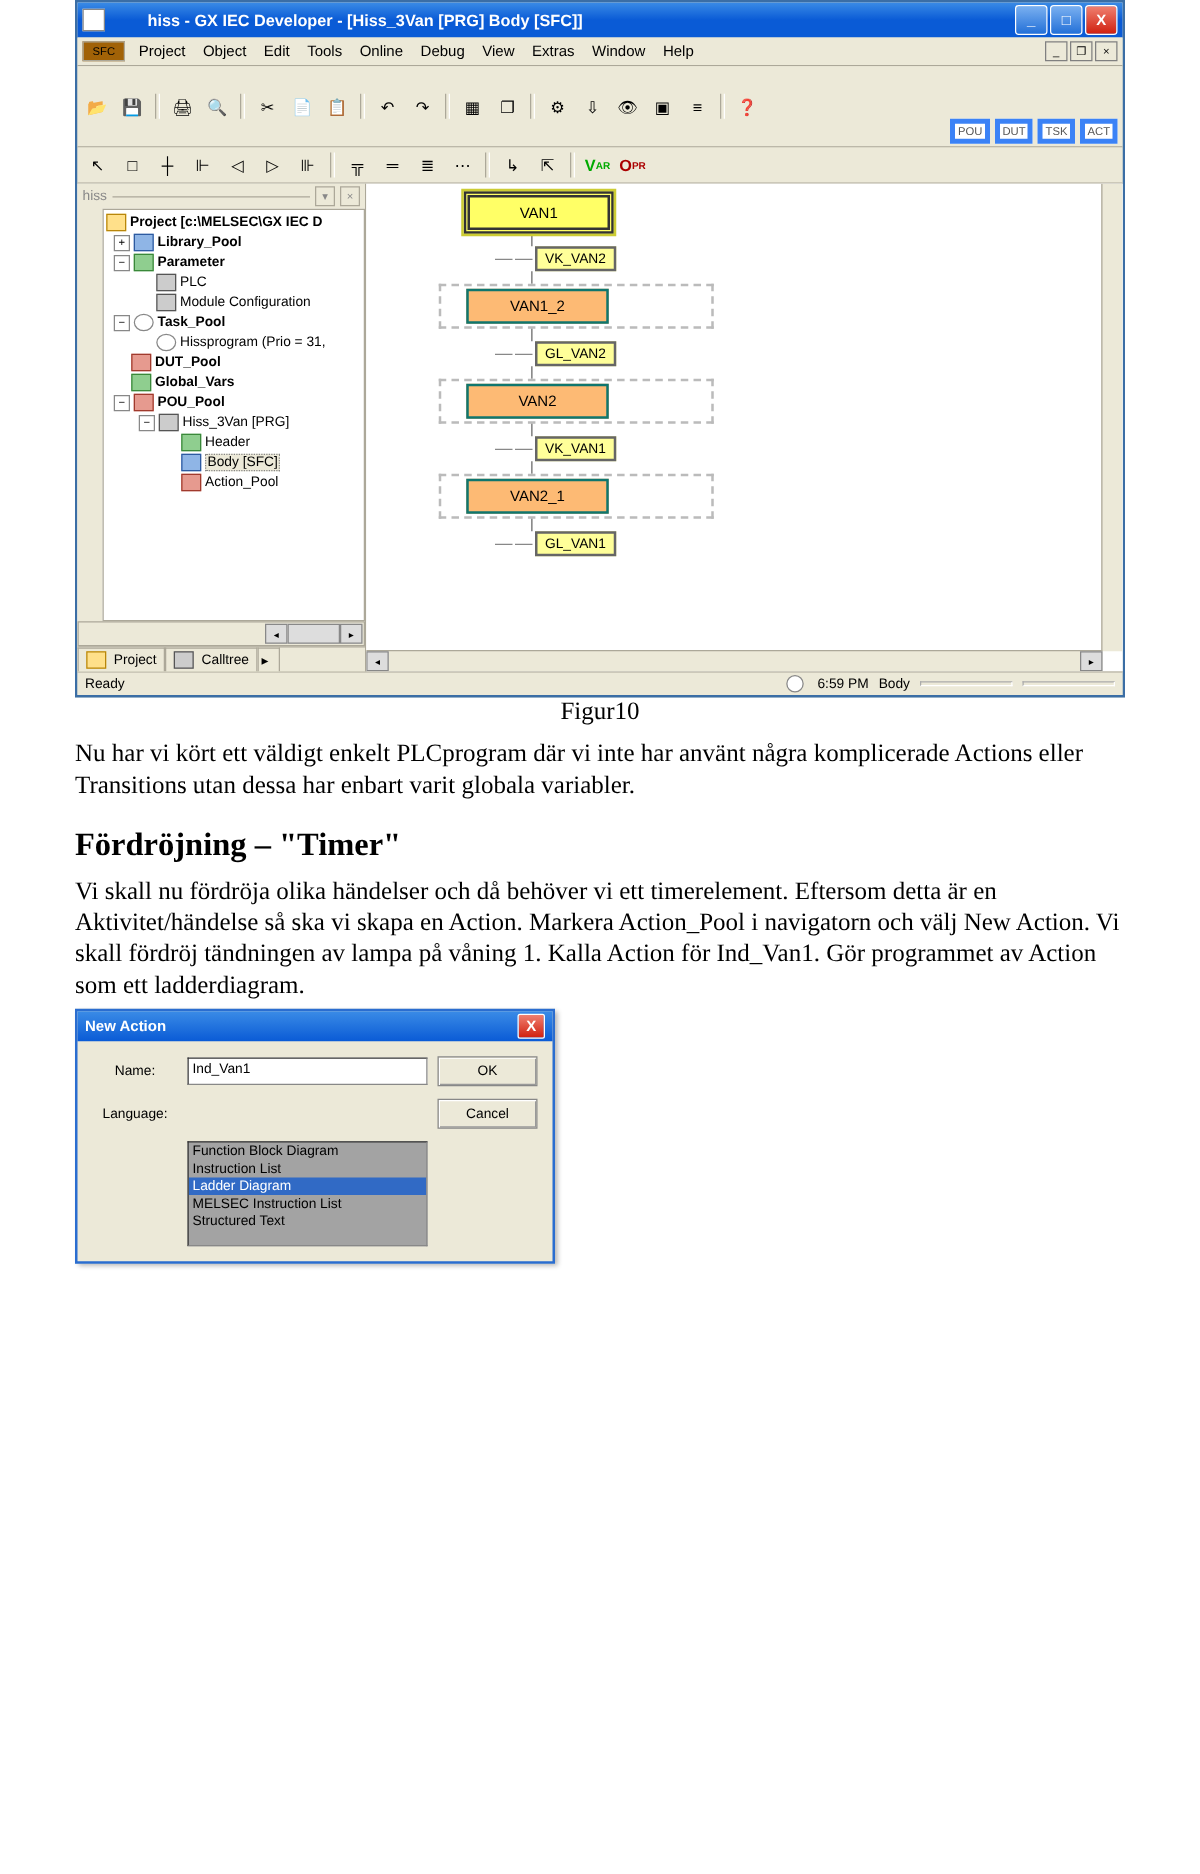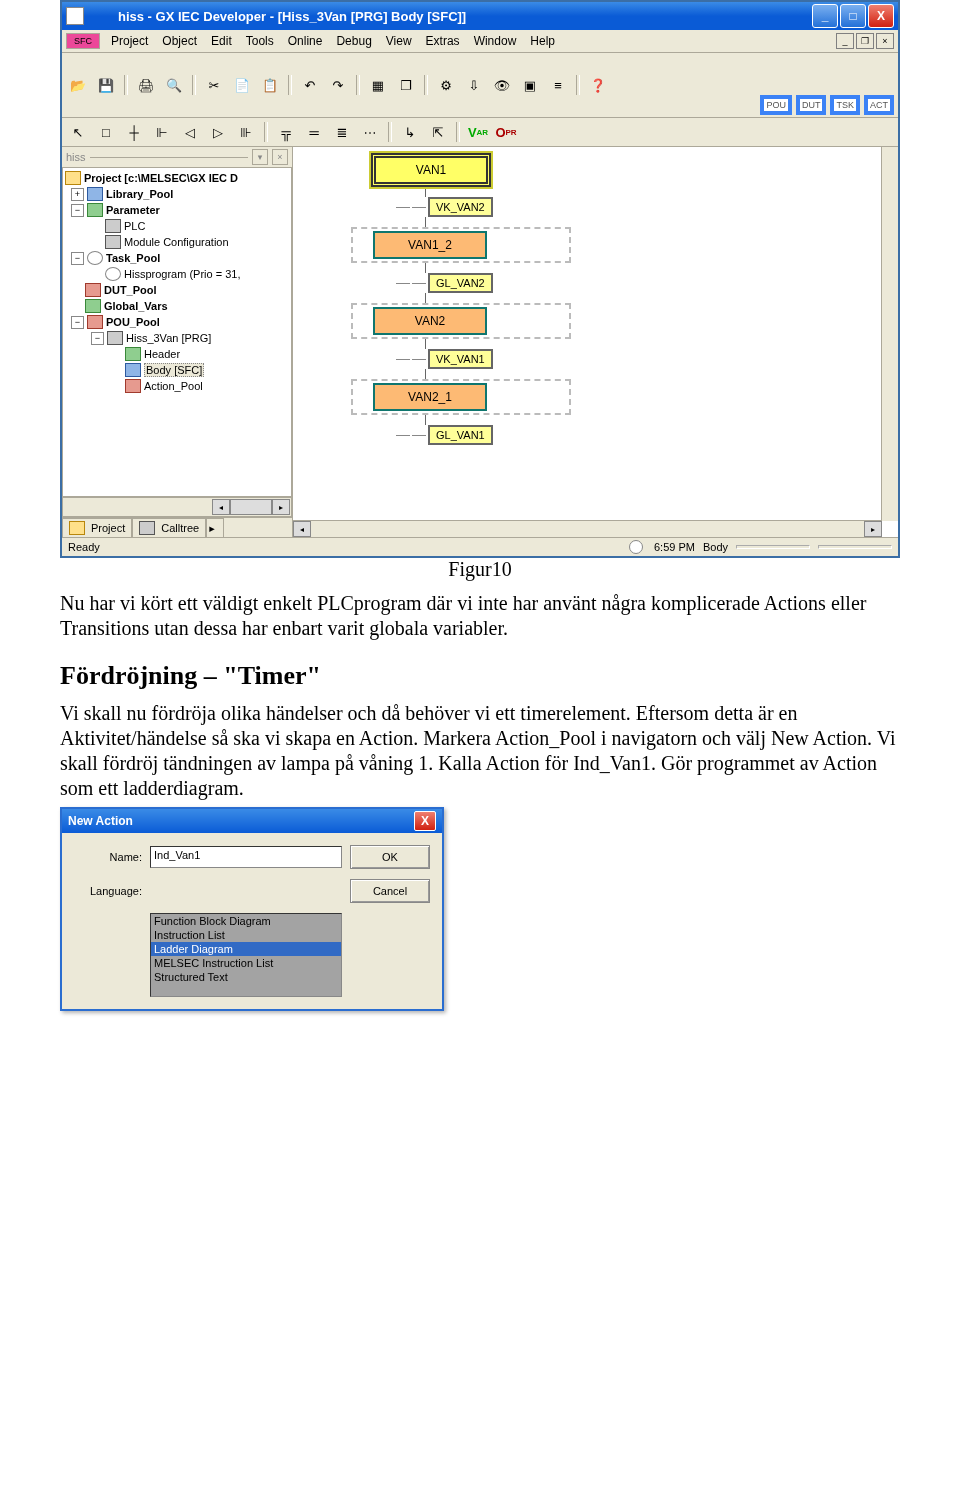--- a/index.html
+++ b/index.html
@@ -17,21 +17,21 @@
   .mdi-b { width:16px; height:14px; border:1px solid #808080; background:#ece9d8; display:flex; align-items:center; justify-content:center; font-size:9px; line-height:1; }
   .toolbar { display:flex; align-items:center; background:#ece9d8; padding:2px 4px; gap:4px; border-bottom:1px solid #aca899; flex-wrap:nowrap; overflow:hidden; }
   .tb-btn { width:22px; height:22px; border:1px solid #ece9d8; display:flex; align-items:center; justify-content:center; font-size:13px; }
   .tb-sep { width:2px; height:20px; border-left:1px solid #aca899; border-right:1px solid #fff; margin:0 2px; }
   .tb-badge { border:4px solid #3b82f6; font-size:9px; padding:1px 2px; background:#fff; color:#555;margin-top:40px; }
   .workarea { display:flex; height:390px; background:#fff; }
   .nav { width:230px; border-right:1px solid #aca899; display:flex; flex-direction:column; background:#ece9d8; }
   .nav-title { padding:2px 4px; color:#888; font-size:11px; display:flex; align-items:center; gap:4px; }
   .nav-title .t-line { flex:1; border-top:1px double #aca899; }
   .nav-title .t-close { width:14px; height:14px; border:1px solid #aca899; display:flex; align-items:center; justify-content:center; font-size:9px; }
-  .tree { flex:1; background:#fff; border:1px solid #aca899; overflow:hidden; padding:2px; color:#000; font-size:11px; }
+  .tree { flex:1; background:#fff; border:1px solid #aca899; overflow:hidden; padding:2px; color:#000; font-size:11px;margin-left:20px; }
   .tree-row { display:flex; align-items:center; height:16px; white-space:nowrap; }
   .twist { width:11px; height:11px; border:1px solid #888; display:inline-flex; align-items:center; justify-content:center; font-size:9px; line-height:1; margin-right:3px; background:#fff; }
   .ticon { width:14px; height:12px; display:inline-block; margin-right:3px; }
   .ic-folder { background:#ffe08a; border:1px solid #b8860b; }
   .ic-green { background:#8fce8f; border:1px solid #3a883a; }
   .ic-blue  { background:#8fb5e6; border:1px solid #2d5aa0; }
   .ic-red   { background:#e69a8f; border:1px solid #a03a2d; }
   .ic-clock { background:#fff; border:1px solid #888; border-radius:50%; position:relative; }
   .ic-g2    { background:#ccc; border:1px solid #555; }
   .bold { font-weight:bold; }
@@ -57,21 +57,21 @@
   .statusbar .cell { border:1px inset #fff; padding:1px 6px; }
   .statusbar .push { margin-left:auto; }
   .doc-text { font-size:20px; line-height:1.25; margin-top:10px; }
   .figure-caption { text-align:center; font-size:20px; }
   .heading { font-size:26px; font-weight:bold; margin-top:20px; }
   .dialog-wrap { margin-top:6px; }
   .dialog { width:380px; border:2px solid #2a6dd0; background:#ece9d8; font-family:Tahoma,Arial,sans-serif; font-size:11px; box-shadow:2px 2px 4px rgba(0,0,0,.3); }
   .dlg-title { height:24px; background:linear-gradient(to bottom,#3a8be6,#0a5bd6); color:#fff; font-weight:bold; font-size:12px; display:flex; align-items:center; padding:0 6px; }
   .dlg-close { margin-left:auto; width:20px; height:18px; border:1px solid #fff; border-radius:2px; background:linear-gradient(to bottom,#f08070,#d02010); color:#fff; display:flex; align-items:center; justify-content:center; font-weight:bold; }
   .dlg-body { padding:12px; display:grid; grid-template-columns:68px 1fr 80px; gap:10px 8px; align-items:center; }
-  .dlg-label { text-align:right; }
+  .dlg-label { text-align:center; }
   .dlg-input { border:1px inset #888; background:#fff; padding:2px 3px; height:16px; font-size:11px; }
   .dlg-btn { border:1px solid #888; background:#ece9d8; height:22px; display:flex; align-items:center; justify-content:center; box-shadow:inset 1px 1px #fff, inset -1px -1px #999; }
   .dlg-list { grid-column:2/3; border:1px inset #888; background:#a3a3a3; height:82px; overflow:hidden; }
   .dlg-list-item { padding:1px 3px; }
   .dlg-list-item.selected { background:#316ac5; color:#fff; }
   .page-number { text-align:right; font-size:20px; margin-top:20px; }
 </style>
 </head>
 <body>
 
@@ -83,21 +83,21 @@
       <span class="icon-slot"></span>
       <span>hiss - GX IEC Developer - [Hiss_3Van [PRG] Body [SFC]]</span>
       <div class="win-btns">
         <div class="win-btn win-min">_</div>
         <div class="win-btn win-max">□</div>
         <div class="win-btn win-close">X</div>
       </div>
     </div>
 
     <div class="menubar">
-      <span class="menu-item" style="border:1px solid #aca899;font-size:9px;background:#ec4899;margin-right:4px;">SFC</span>
+      <span class="menu-item" style="border:1px solid #aca899;font-size:9px;background:#a16207;margin-right:4px;">SFC</span>
       <span class="menu-item">Project</span>
       <span class="menu-item">Object</span>
       <span class="menu-item">Edit</span>
       <span class="menu-item">Tools</span>
       <span class="menu-item">Online</span>
       <span class="menu-item">Debug</span>
       <span class="menu-item">View</span>
       <span class="menu-item">Extras</span>
       <span class="menu-item">Window</span>
       <span class="menu-item">Help</span>

